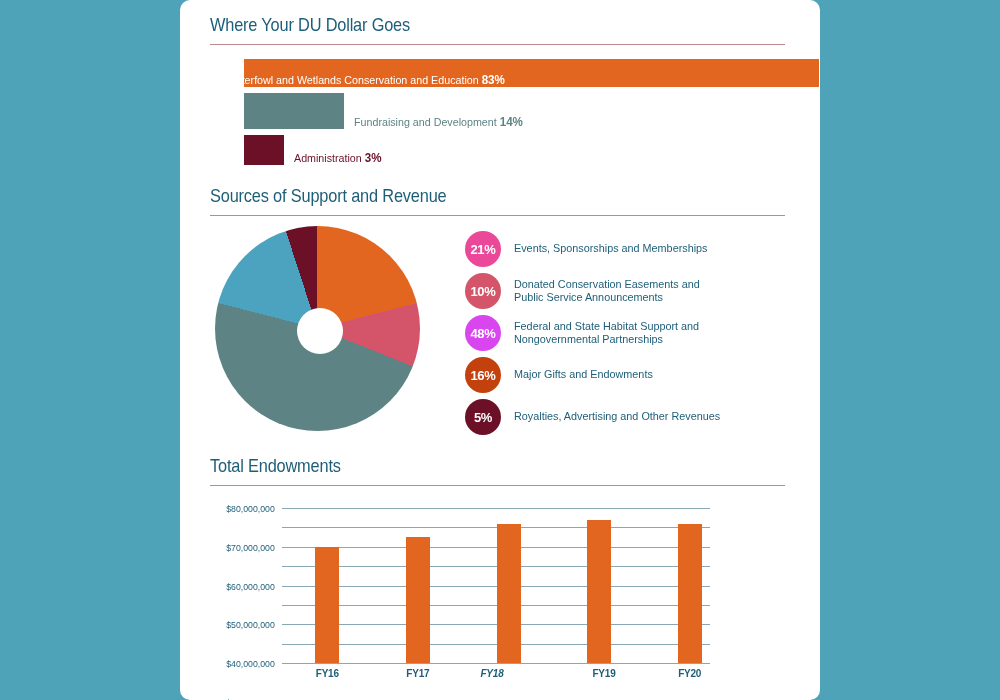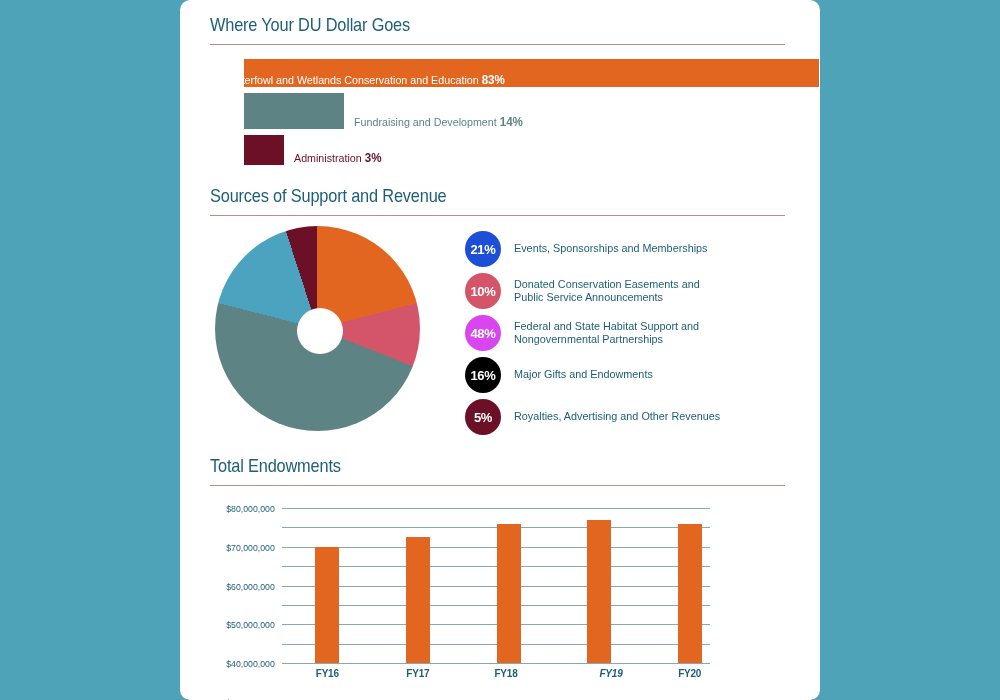--- a/index.html
+++ b/index.html
@@ -217,33 +217,33 @@
     <section id="sec-sources">
       <div class="section-head">Sources of Support and Revenue</div>
       <div class="rule"></div>
       <div class="sources-body">
         <div class="donut-wrap">
           <div class="donut" id="donut" style="background: conic-gradient(rgb(226, 102, 31) 0deg, rgb(226, 102, 31) 75.6deg, rgb(212, 85, 106) 75.6deg, rgb(212, 85, 106) 111.6deg, rgb(94, 131, 132) 111.6deg, rgb(94, 131, 132) 284.4deg, rgb(75, 163, 191) 284.4deg, rgb(75, 163, 191) 342deg, rgb(107, 16, 38) 342deg, rgb(107, 16, 38) 360deg);"></div>
           <div class="donut-hole"></div>
         </div>
         <div class="legend" id="sources-legend">
             <div class="legend-item">
-              <div class="badge" style="background: #1d4ed8;">21%</div>
+              <div class="badge" style="background: #ec4899;">21%</div>
               <div class="legend-text">Events, Sponsorships and Memberships</div>
             </div>
             <div class="legend-item">
               <div class="badge" style="background: rgb(212, 85, 106);">10%</div>
               <div class="legend-text">Donated Conservation Easements and<br>Public Service Announcements</div>
             </div>
             <div class="legend-item">
               <div class="badge" style="background: #d946ef;">48%</div>
               <div class="legend-text">Federal and State Habitat Support and<br>Nongovernmental Partnerships</div>
             </div>
             <div class="legend-item">
-              <div class="badge" style="background: #000000;">16%</div>
+              <div class="badge" style="background: #c2410c;">16%</div>
               <div class="legend-text">Major Gifts and Endowments</div>
             </div>
             <div class="legend-item">
               <div class="badge" style="background: rgb(107, 16, 38);">5%</div>
               <div class="legend-text">Royalties, Advertising and Other Revenues</div>
             </div>
           </div>
       </div>
     </section>
 
@@ -271,23 +271,23 @@
               <div class="ytick" style="top: 19.375px;">$70,000,000</div>
             </div>
             <div class="gridline" style="top: 0px;">
               <div class="ytick" style="top: 0px;">$80,000,000</div>
             </div>
             <div class="cbar" style="height: 116.25px; left: 33.3px; background: rgb(226, 102, 31);"></div>
             <div class="xtick" style="left: 45.3px;">FY16</div>
             <div class="cbar" style="height: 125.938px; left: 123.9px; background: rgb(226, 102, 31);"></div>
             <div class="xtick" style="left: 135.9px;">FY17</div>
             <div class="cbar" style="height: 139.5px; left: 214.5px; background: rgb(226, 102, 31);"></div>
-            <div class="xtick" style="left: 224px;">FY18</div>
+            <div class="xtick" style="left: 210px; font-style: italic;">FY18</div>
             <div class="cbar" style="height: 143.375px; left: 305.1px; background: rgb(226, 102, 31);"></div>
-            <div class="xtick" style="left: 329px; font-style: italic;">FY19</div>
+            <div class="xtick" style="left: 322px;">FY19</div>
             <div class="cbar" style="height: 139.5px; left: 395.7px; background: rgb(226, 102, 31);"></div>
             <div class="xtick" style="left: 407.7px;">FY20</div>
           </div>
       </div>
     </section>
 
   </div>
 </div>
 
 </body></html>

